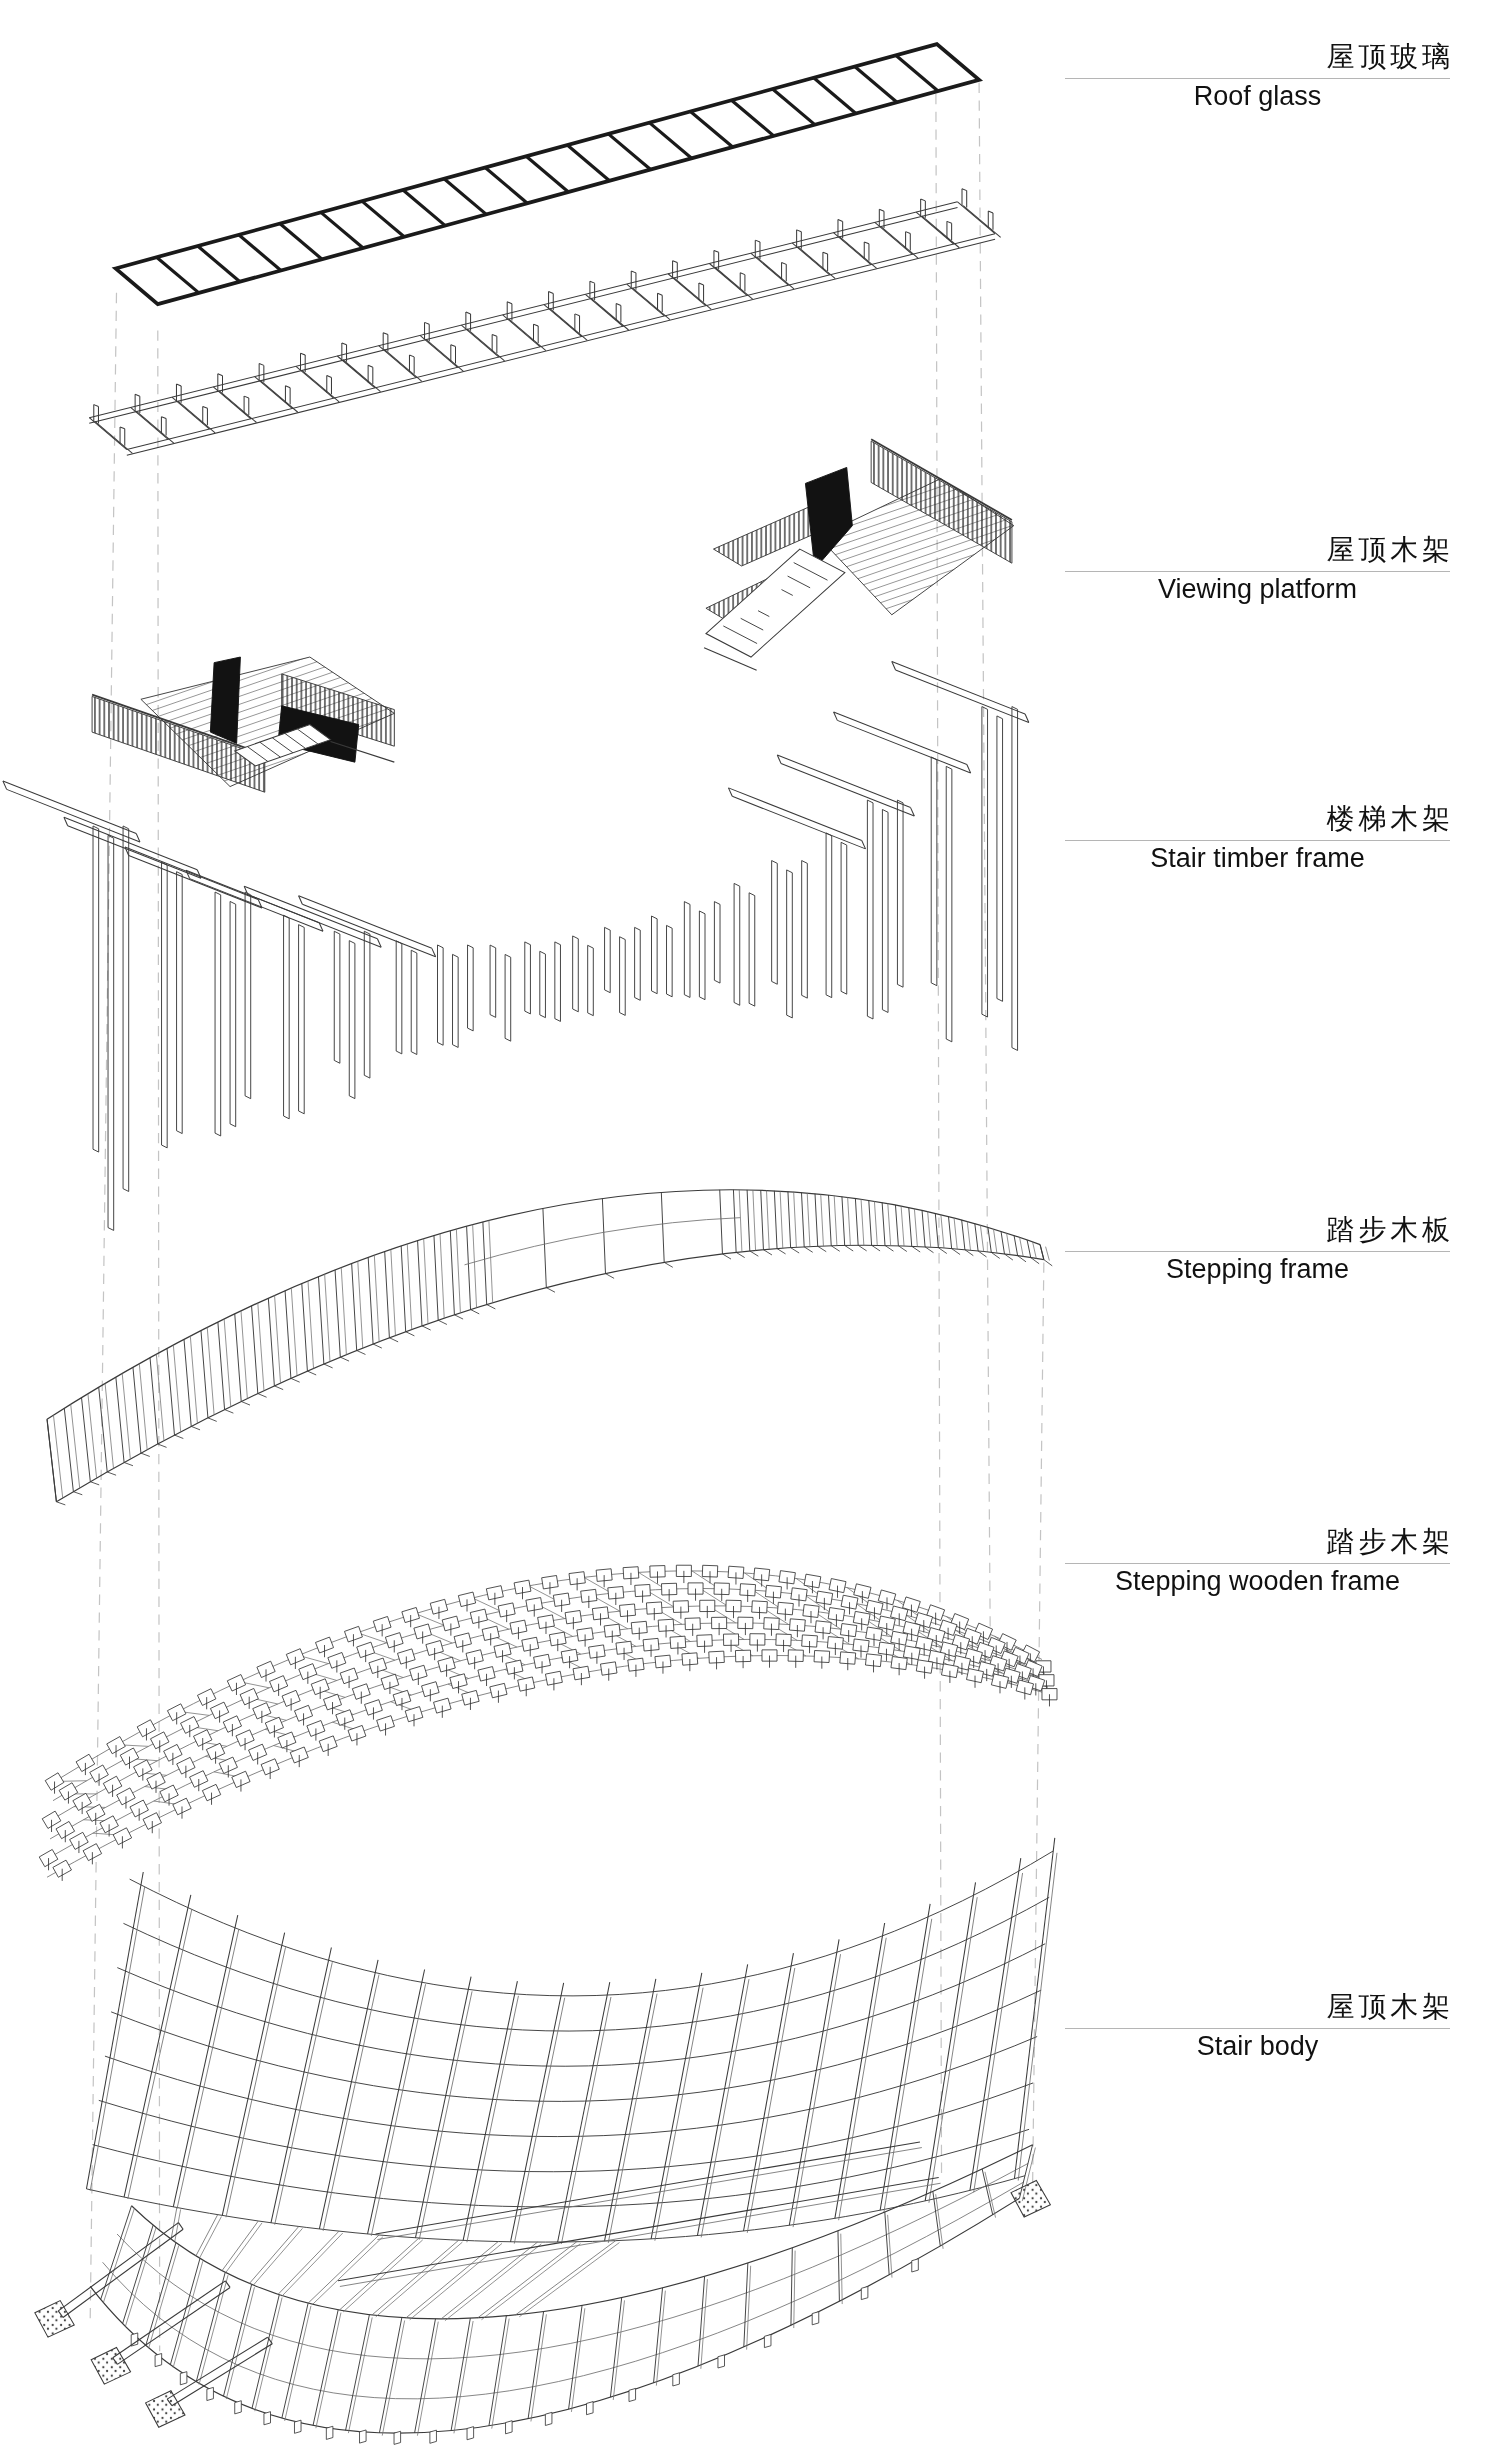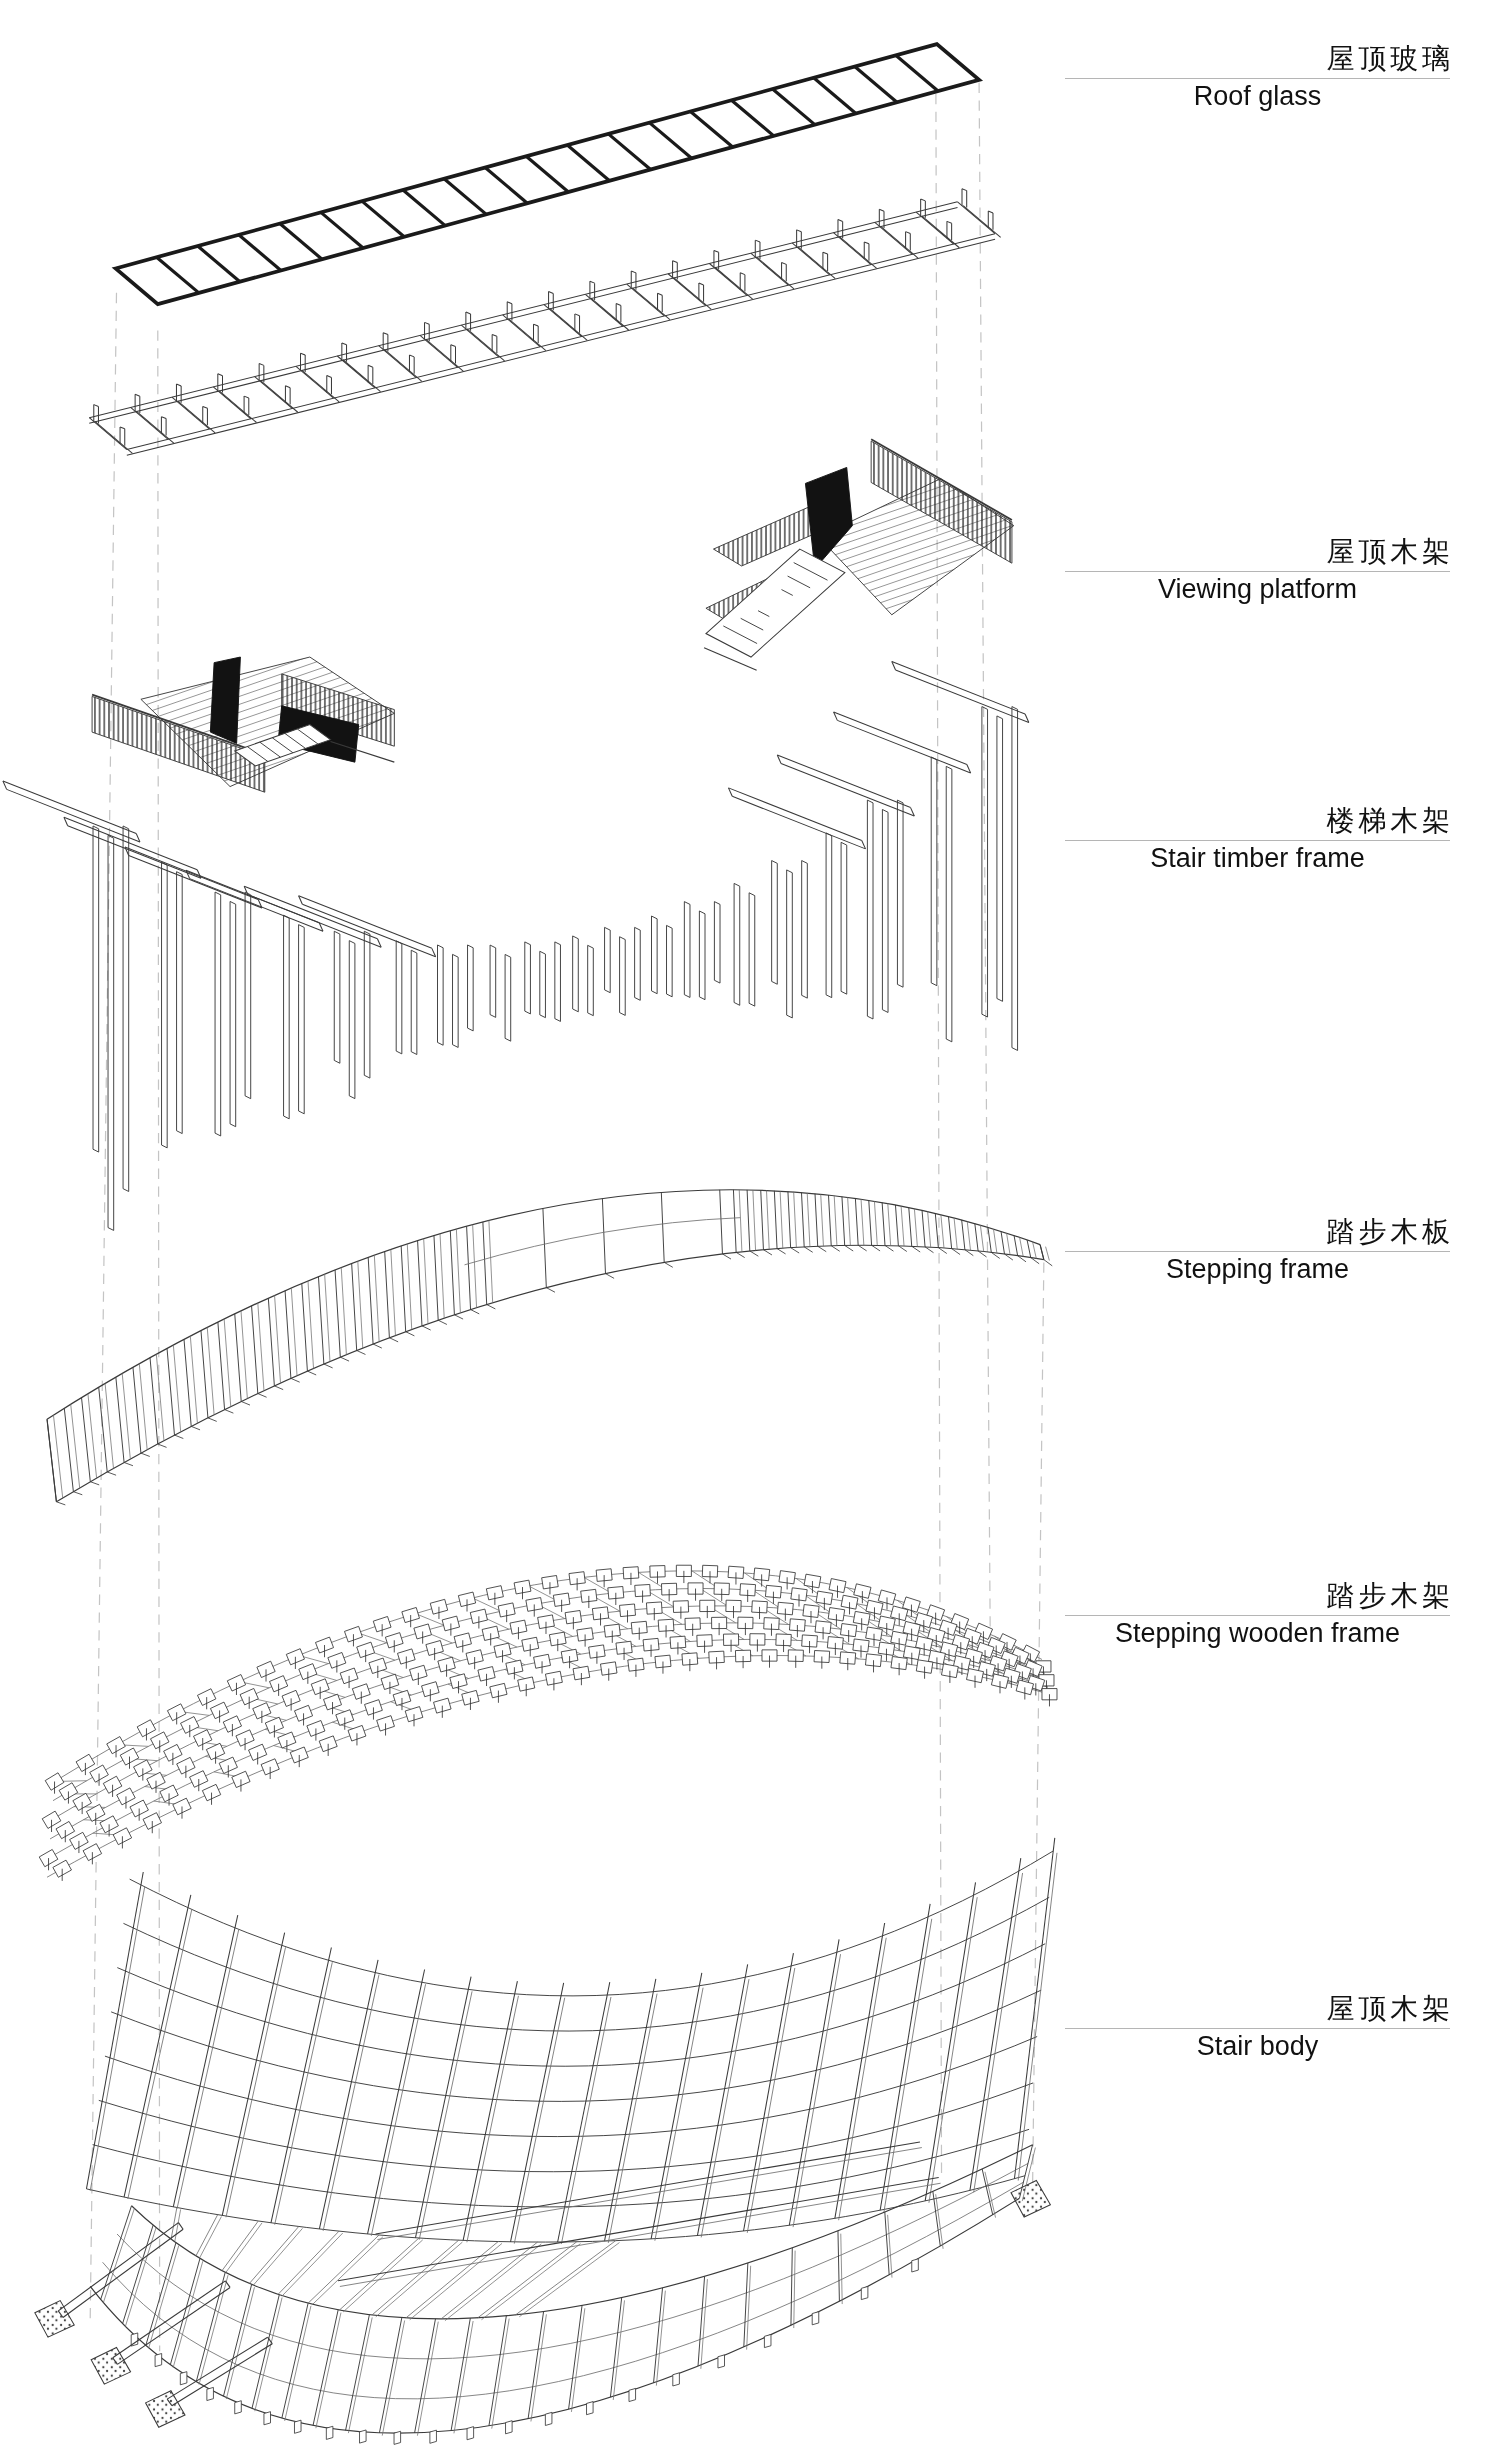--- a/index.html
+++ b/index.html
@@ -1,21 +1,21 @@
 <!DOCTYPE html>
 <html style="font-size:15px"><head>
 <meta charset="utf-8">
 <style>
   html,body{margin:0;padding:0;background:#fff;}
   #stage{position:relative;width:1502px;height:2462px;background:#fff;overflow:hidden;
          font-family:"Liberation Sans",sans-serif;}
   svg{position:absolute;left:0;top:0;}
   .label{position:absolute;right:52px;width:385px;text-align:right;color:#111;}
   .label .zh{font-size:28px;line-height:28px;letter-spacing:3.8px;margin-right:-3.8px;
-             font-family:Liberation Serif, serif;}
+             font-family:Liberation Mono, monospace;}
   .label .rule{border-top:1.4px solid #b5b5b5;margin-top:4.7px;height:0;}
   .label .en{font-size:27px;line-height:31px;margin-top:1.9px;text-align:center;}
 </style>
 </head>
 <body>
 
 <div id="stage">
 
   <svg id="draw" width="1502" height="2462" viewBox="0 0 1600 2623">
     <defs>
@@ -1426,21 +1426,21 @@
   <div class="label" style="top:807px">
     <div class="zh">楼梯木架</div>
     <div class="rule"></div>
     <div class="en">Stair timber frame</div>
   </div>
   <div class="label" style="top:1218px">
     <div class="zh">踏步木板</div>
     <div class="rule"></div>
     <div class="en">Stepping frame</div>
   </div>
-  <div class="label" style="top:1582px">
+  <div class="label" style="top:1530px">
     <div class="zh">踏步木架</div>
     <div class="rule"></div>
     <div class="en">Stepping wooden frame</div>
   </div>
   <div class="label" style="top:1995px">
     <div class="zh">屋顶木架</div>
     <div class="rule"></div>
     <div class="en">Stair body</div>
   </div>
 </div>

